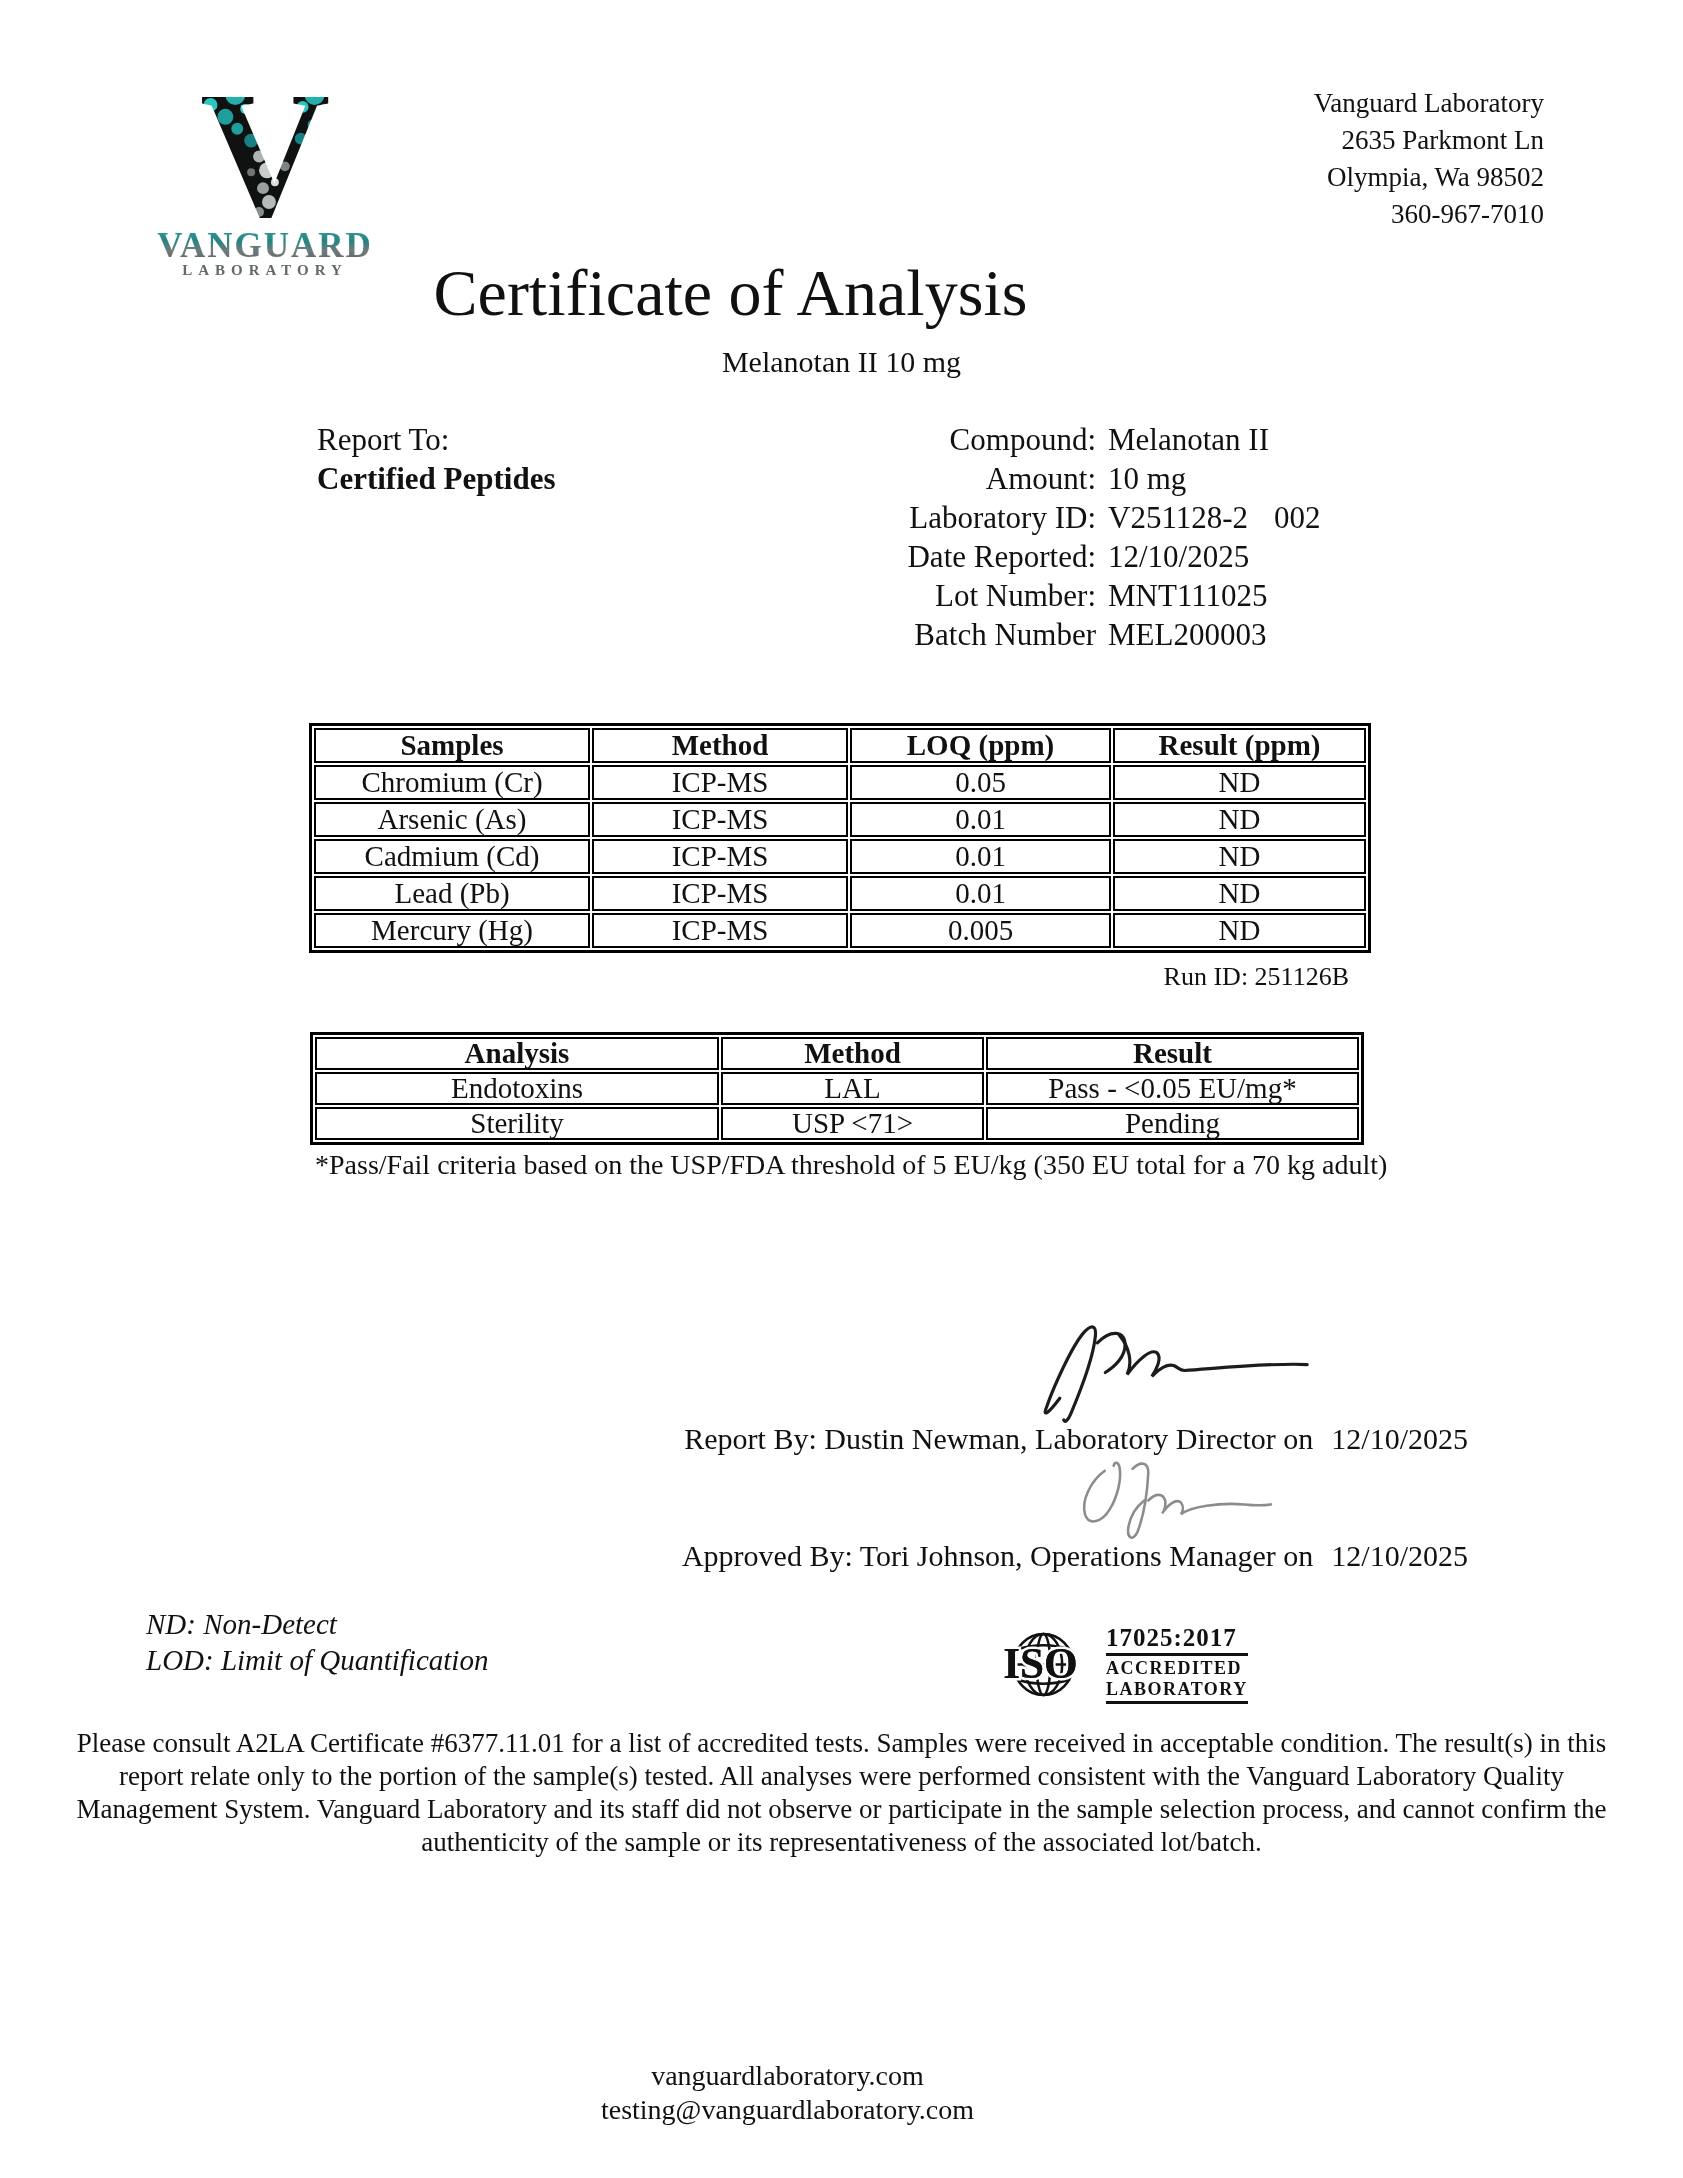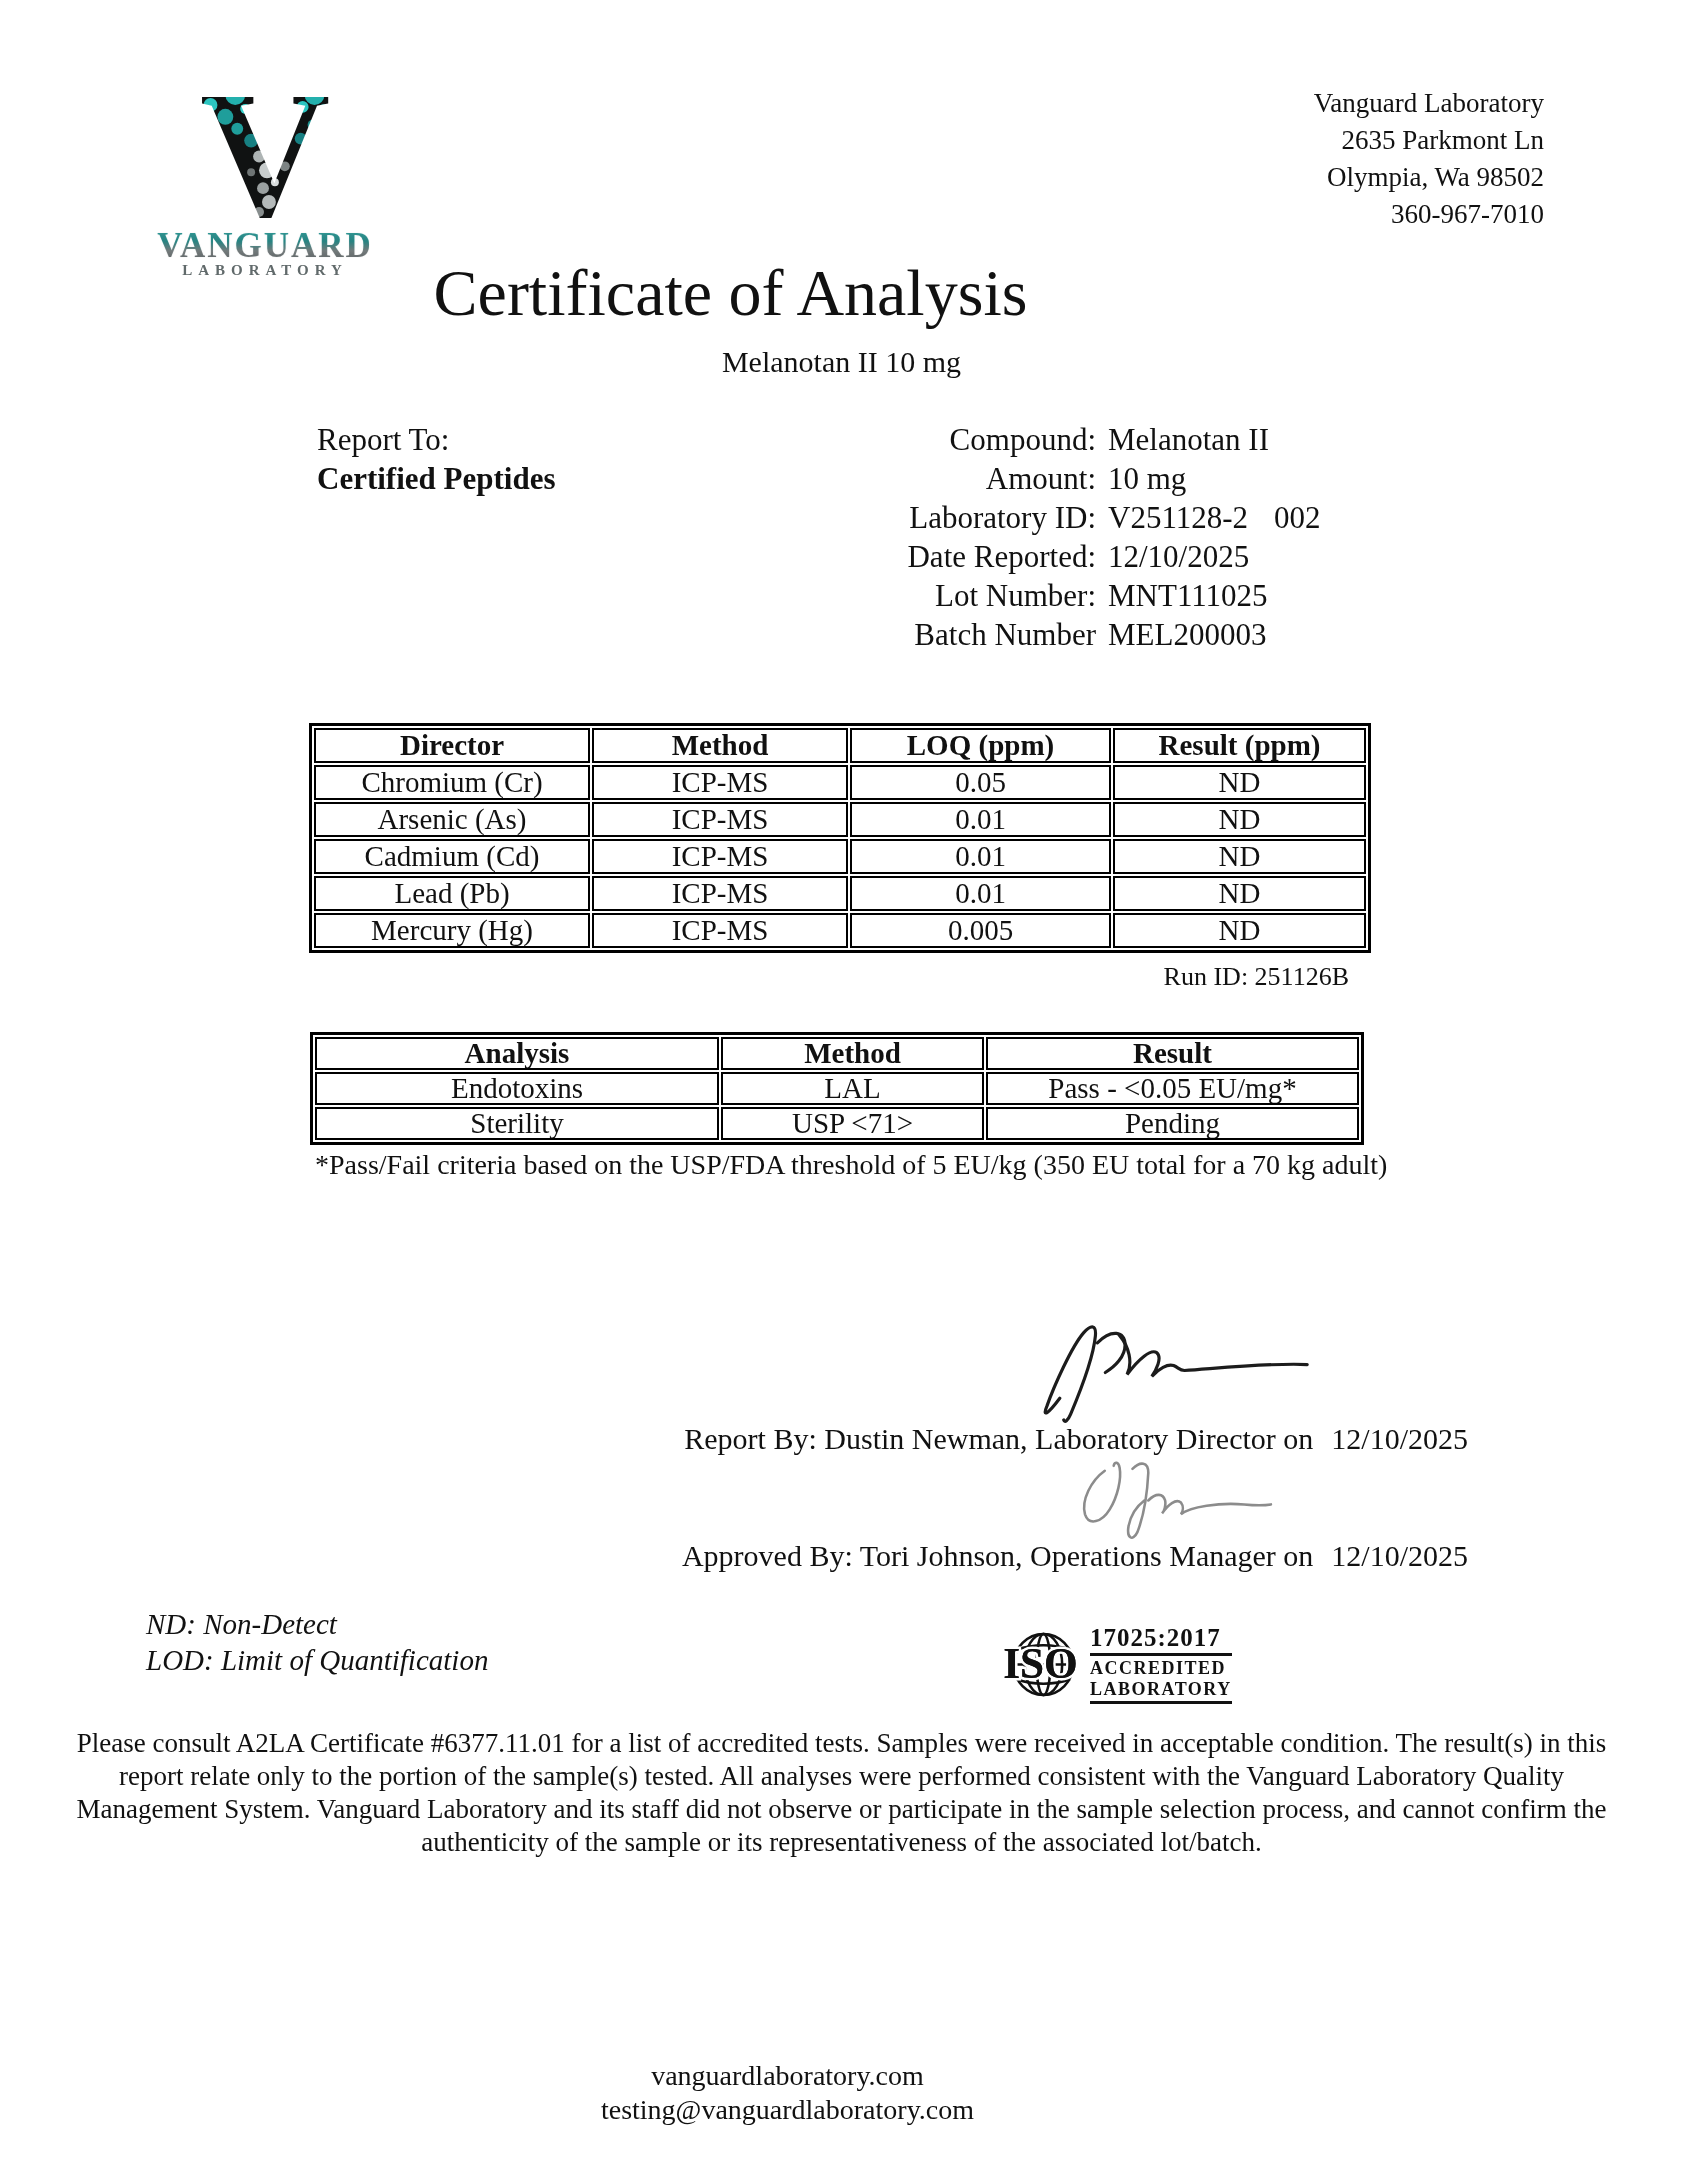--- a/index.html
+++ b/index.html
@@ -58,21 +58,21 @@
   
   .sig1 { left:1038px; top:1319px; }
   .sig2 { left:1071px; top:1453px; }
   .sign-line { right:215px; top:1422px; font-size:30px; display:flex; }
   .sign-line.second { top:1539px; }
   .sign-date { margin-left:18px; }
 
   
   .legend { left:146px; top:1606px; font-style:italic; font-size:29px; line-height:36px; }
   .iso-block { left:995px; top:1624px; display:flex; align-items:center; }
-  .iso-text-col { margin-left:4px; font-family:"Liberation Serif",serif; }
+  .iso-text-col { margin-left:20px; font-family:"Liberation Serif",serif; }
   .iso-cert { font-size:25px; font-weight:bold; border-bottom:3px solid #111; padding-bottom:1px; letter-spacing:1px; }
   .iso-line1 { font-size:18px; font-weight:bold; letter-spacing:1.5px; margin-top:2px; }
   .iso-line2 { font-size:18px; font-weight:bold; letter-spacing:1.5px; border-bottom:3px solid #111; padding-bottom:1px; }
 
   
   .disclaimer { left:0; top:1727px; width:1683px; text-align:center; font-size:27px; line-height:33px; }
   .footer { left:0; top:2059px; width:1575px; text-align:center; font-size:28px; line-height:34px; }
 </style>
 </head>
 <body>
@@ -167,21 +167,21 @@
 
   <table class="coa" id="metals-table">
     <colgroup>
         <col style="width:276px">
         <col style="width:256px">
         <col style="width:261px">
         <col style="width:253px">
       </colgroup>
     <tbody>
         <tr>
-      <th>Director</th>
+      <th>Samples</th>
       <th>Method</th>
       <th>LOQ (ppm)</th>
       <th>Result (ppm)</th>
     </tr>
     <tr>
       <td>Chromium (Cr)</td>
       <td>ICP-MS</td>
       <td>0.05</td>
       <td>ND</td>
     </tr>

